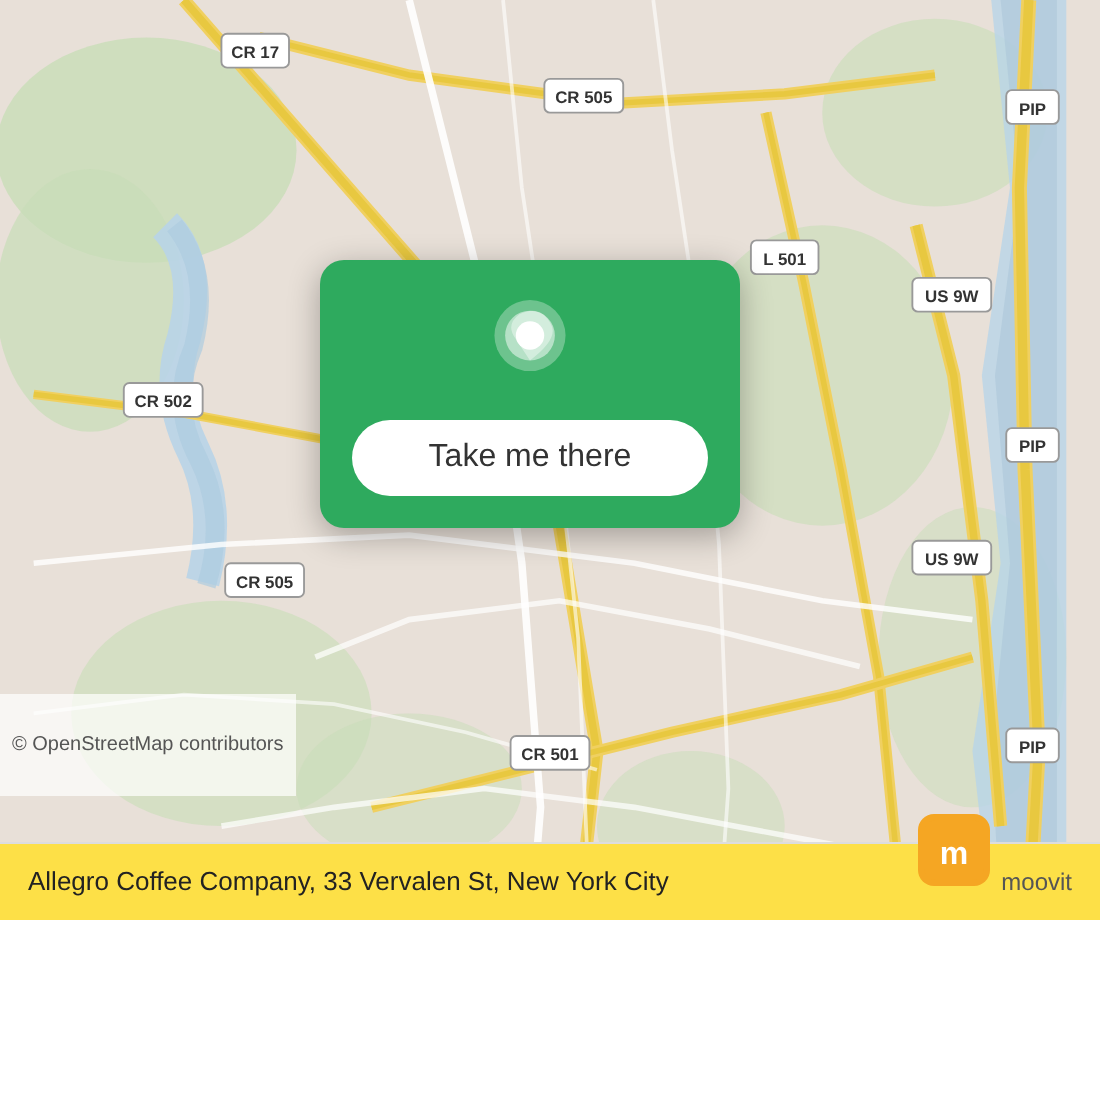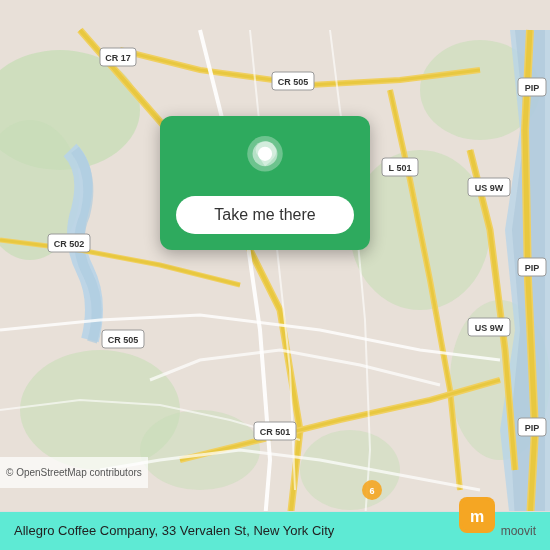--- a/index.html
+++ b/index.html
@@ -6,68 +6,68 @@
     body {
       width: 550px;
       height: 550px;
       overflow: hidden;
       font-family: Arial, sans-serif;
       position: relative;
     }
 
     #map-container {
       width: 550px;
-      height: 550px;
+      height: 460px;
       position: relative;
       background-color: #e8e0d8;
       overflow: hidden;
     }
 
     
     #map-svg {
       position: absolute;
       top: 0; left: 0;
       width: 100%; height: 100%;
     }
 
     
     #bottom-bar {
       position: absolute;
       bottom: 0;
       left: 0;
       right: 0;
-      background: #5eead4;
+      background: #fde047;
       padding: 10px 14px;
       display: flex;
       align-items: center;
       justify-content: space-between;
       z-index: 10;
       border-top: 1px solid #ddd;
     }
 
     #address-section {
       display: flex;
       flex-direction: column;
     }
 
     #copyright-bar {
       position: absolute;
       bottom: 62px;
       left: 0;
       background: rgba(255,255,255,0.7);
-      padding: 10px 6px;
+      padding: 20px 6px;
       font-size: 10px;
       color: #555;
       z-index: 10;
     }
 
     
     #popup-card {
       position: absolute;
-      top: 116px;
+      top: 130px;
       left: 160px;
       width: 210px;
       background: #2eaa5e;
       border-radius: 12px;
       padding: 20px 16px 16px;
       display: flex;
       flex-direction: column;
       align-items: center;
       z-index: 20;
       box-shadow: 0 4px 16px rgba(0,0,0,0.3);

